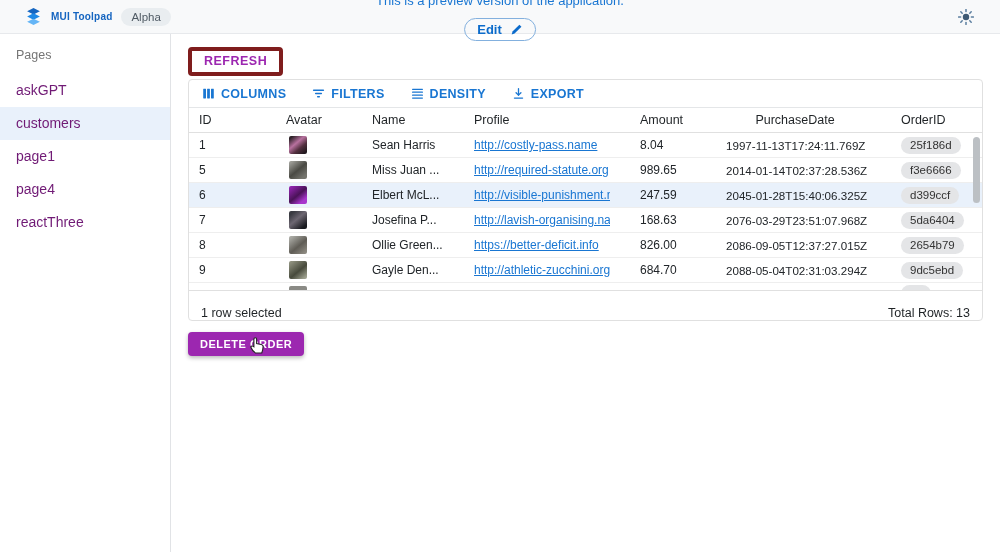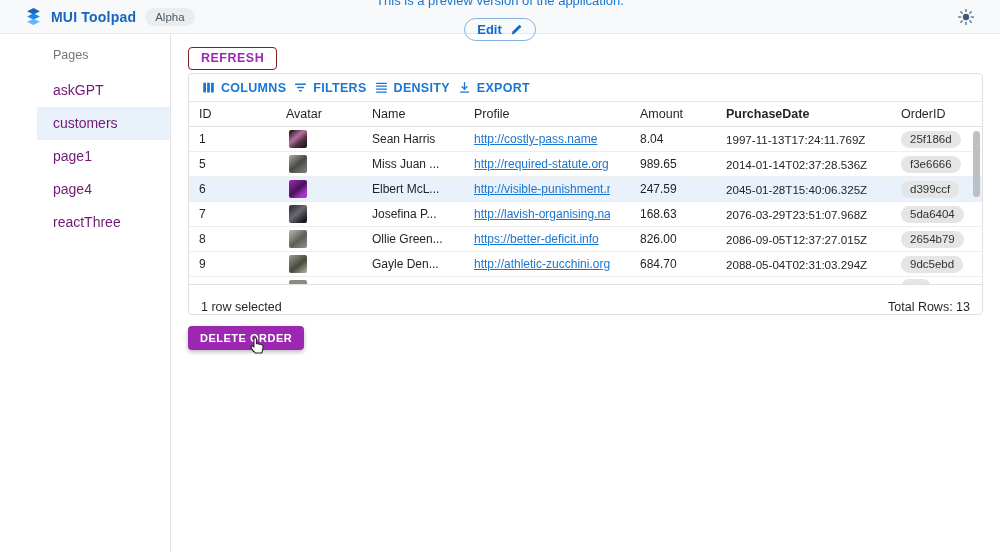--- a/index.html
+++ b/index.html
@@ -10,69 +10,69 @@
     -webkit-font-smoothing:antialiased;
   }
 
   
   .topbar {
     height:34px; background:#f8f9fa; border-bottom:1px solid #e7e9ec;
     display:flex; align-items:center; position:relative;
   }
   .topbar-left { display:flex; align-items:center; gap:9px; padding-left:25px; }
   .logo-wrap { display:flex; align-items:center; }
-  .app-title { font-size:14px; font-weight:bold; color:#1565c0; letter-spacing:.2px; }
+  .app-title { font-size:10px; font-weight:bold; color:#1565c0; letter-spacing:.2px; }
   .alpha-chip { background:#e9edf0; color:#4f5a64; font-size:11.5px; padding:3px 10px; border-radius:11px; }
   .topbar-center { position:absolute; left:50%; transform:translateX(-50%); display:flex; align-items:center; gap:10px;flex-direction:column; }
   .preview-text { color:#1976d2; font-size:13px; }
   .edit-btn {
     display:inline-flex; align-items:center; gap:8px; background:transparent;
     border:1px solid #83b0de; color:#0b6bcb; font-weight:bold; font-size:13px;
     font-family:inherit; border-radius:14px; padding:3px 12px; cursor:pointer;
   }
   .topbar-right { margin-left:auto; padding-right:26px; display:flex; align-items:center; }
   .theme-toggle { background:none; border:none; padding:0; cursor:pointer; display:flex; }
 
   
-  .body-row { display:flex; height:518px;margin-left:37px; }
+  .body-row { display:flex; height:518px; }
   .sidebar { width:171px; border-right:1px solid #e1e3e6; padding-top:8px; background:#fff; }
   .pages-label { color:#757575; font-size:12.5px; padding:6px 16px 12px; }
   .nav-item { font-size:14px; color:#701a75; height:33px; padding:8px 16px; cursor:pointer; }
   .nav-item.selected { background:#e9f1fb; }
 
   .main { flex:1; padding:13px 17px 0 17px; }
 
   .refresh-btn {
-    border:1px solid #7f1d1d; background:#fff; color:#9c27b0; font-weight:bold;
+    border:4px solid #7f1d1d; background:#fff; color:#9c27b0; font-weight:bold;
     font-size:12.5px; letter-spacing:.5px; line-height:13px; padding:4px 12px;
     border-radius:4px; font-family:inherit; cursor:pointer;
   }
 
   
   .grid-panel { margin-top:3px; width:795px; border:1px solid #e0e0e0; border-radius:4px; background:#fff; }
-  .grid-toolbar { height:27px; display:flex; align-items:center; padding:0 9px; }
+  .grid-toolbar { height:27px; display:flex; align-items:center; gap:18px; padding:0 9px; }
   .tb-btn {
     display:inline-flex; align-items:center; gap:6px; color:#1976d2; background:none;
     border:none; font-family:inherit; font-size:12.5px; font-weight:bold;
     letter-spacing:.3px; padding:2px 4px; cursor:pointer;
   }
   .tb-btn svg { flex:none; }
 
   .grid-header, .grid-row {
     display:grid; grid-template-columns:63px 70px 82px 146px 76px 142px 1fr;
     align-items:center;
     gap:20px;
   }
   .grid-header {
     height:26px; border-top:1px solid #e4e6e8; border-bottom:1px solid #e0e0e0;
     font-size:12.5px; font-weight:500; color:#1f2326;
   }
   .hcell { padding-left:10px; white-space:nowrap; overflow:hidden; cursor:pointer; }
   .h-avatar { padding-left:14px; }
-  .h-date { text-align:left; padding-right:4px; padding-left:0;font-weight:bold; }
+  .h-date { text-align:center; padding-right:4px; padding-left:0; }
   .h-order { padding-left:13px; }
 
   .grid-viewport { height:157px; overflow:hidden; position:relative; }
   .grid-row {
     height:25px; border-bottom:1px solid #eeeeee; font-size:12px; color:#212529; cursor:pointer;
     background:#fff;
   }
   .grid-row.selected { background:#e9f1fb; }
   .cell { padding-left:10px; white-space:nowrap; overflow:hidden; }
   .c-avatar { padding-left:17px; }

